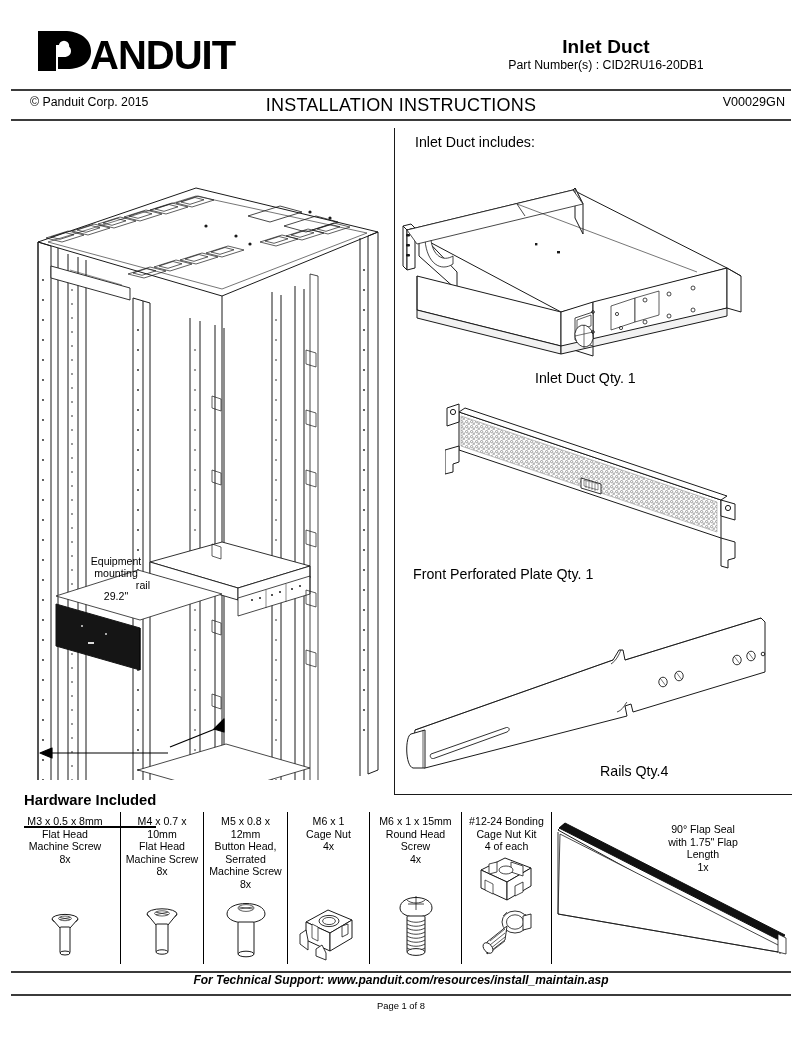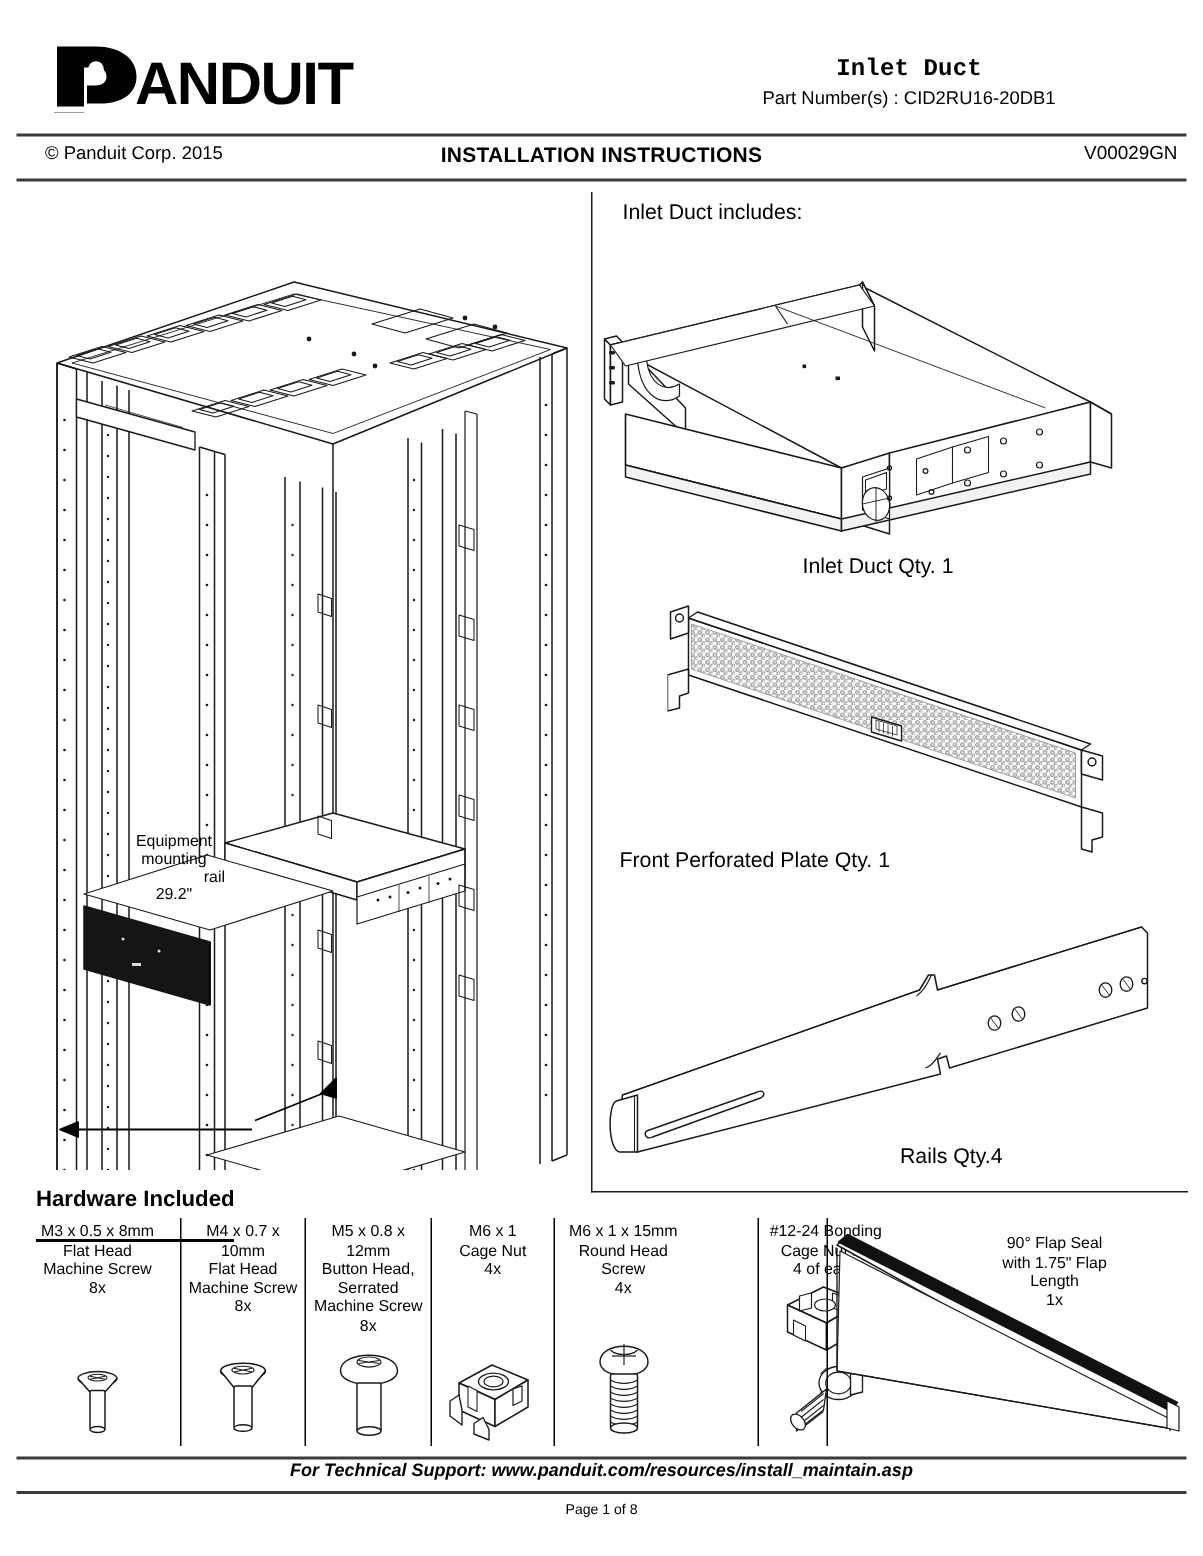--- a/index.html
+++ b/index.html
@@ -39,25 +39,24 @@
   .logo svg { display: block; }
 
   .title-block {
     position: absolute;
     left: 420px;
     top: 38px;
     width: 372px;
     text-align: center;
   }
   .doc-title {
-    font-size: 16px;
+    font-size: 19px;
     font-weight: bold;
     letter-spacing: 0.1px;
     line-height: 17px;
-    font-family: Liberation Mono, monospace;
   }
   .doc-part {
     font-size: 12.3px;
     font-weight: normal;
     line-height: 16px;
     margin-top: 2px;
   }
 
   
   .rule {
@@ -78,22 +77,22 @@
   .banner-left {
     position: absolute;
     left: 19px; top: 3px;
     font-size: 12.3px;
   }
   .banner-center {
     position: absolute;
     left: 0; top: 3px;
     width: 780px;
     text-align: center;
-    font-size: 14px;
-    font-weight: bold;
+    font-size: 18px;
+    font-weight: normal;
     letter-spacing: 0.2px;
   }
   .banner-right {
     position: absolute;
     right: 6px; top: 3px;
     font-size: 12.6px;
     font-weight: normal;
   }
 
   
@@ -893,21 +892,21 @@
               <path d="M13 50 C18 53, 26 53, 31 50"></path>
               <path d="M13 54 C18 57, 26 57, 31 54"></path>
               <path d="M13 58 C18 61, 26 61, 31 58"></path>
             </g>
             <ellipse cx="22" cy="62" rx="9" ry="3.4"></ellipse>
           </g>
         </svg>
       </div>
     </div>
 
-    <div class="hw-col" style="left:451px;width:90px;margin-left:44px;">
+    <div class="hw-col" style="left:451px;width:90px;">
       <div class="hw-label">
         <div>#12-24 Bonding</div>
         <div>Cage Nut Kit</div>
         <div>4 of each</div>
       </div>
       <div class="hw-art">
         <svg width="72" height="112" viewBox="0 0 72 112">
           <g fill="#fff" stroke="#1a1a1a" stroke-width="1" stroke-linejoin="round">
 
             <path d="M10 20 L34 8 L60 18 L36 32 Z"></path>

